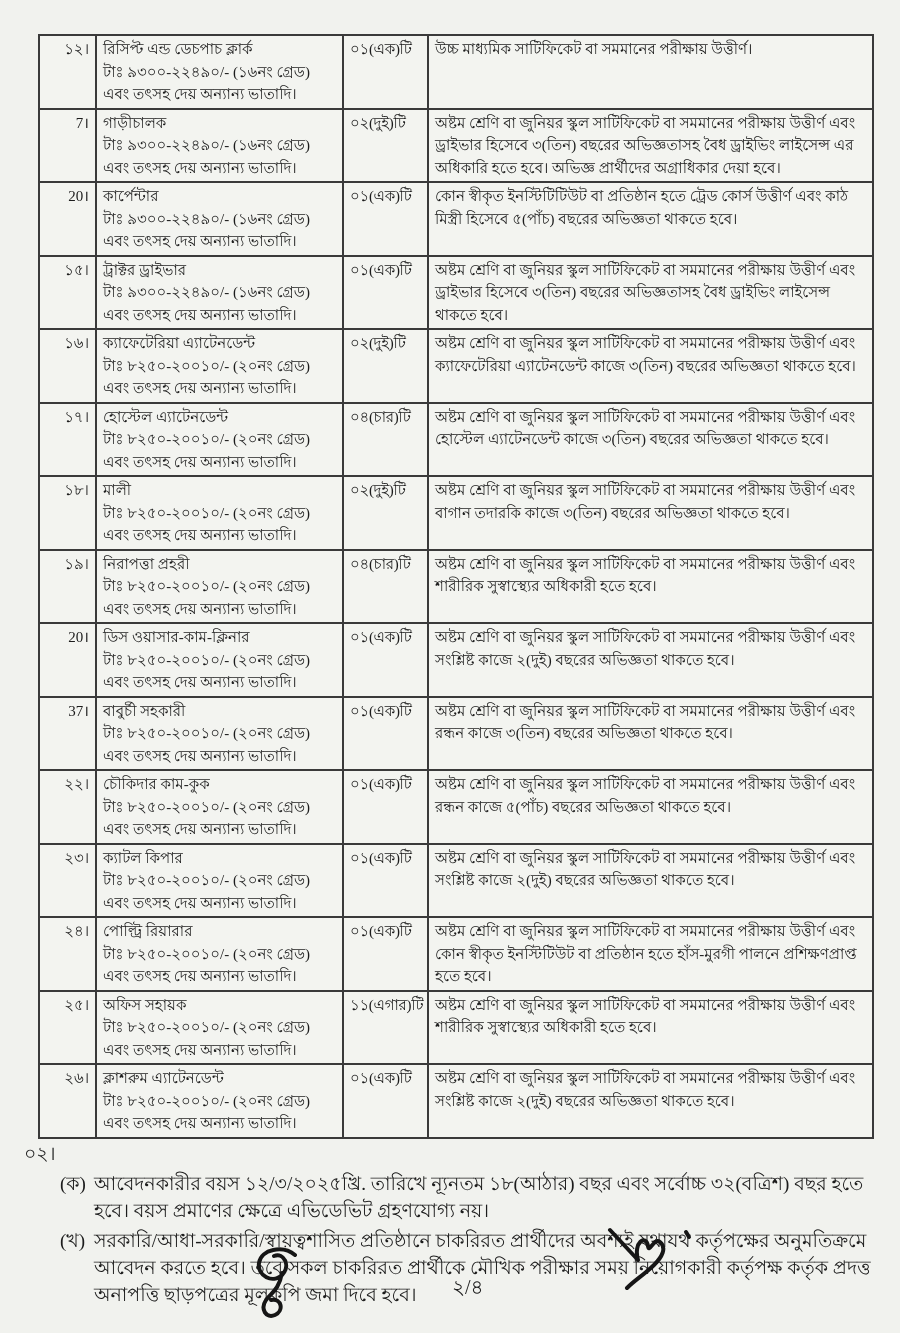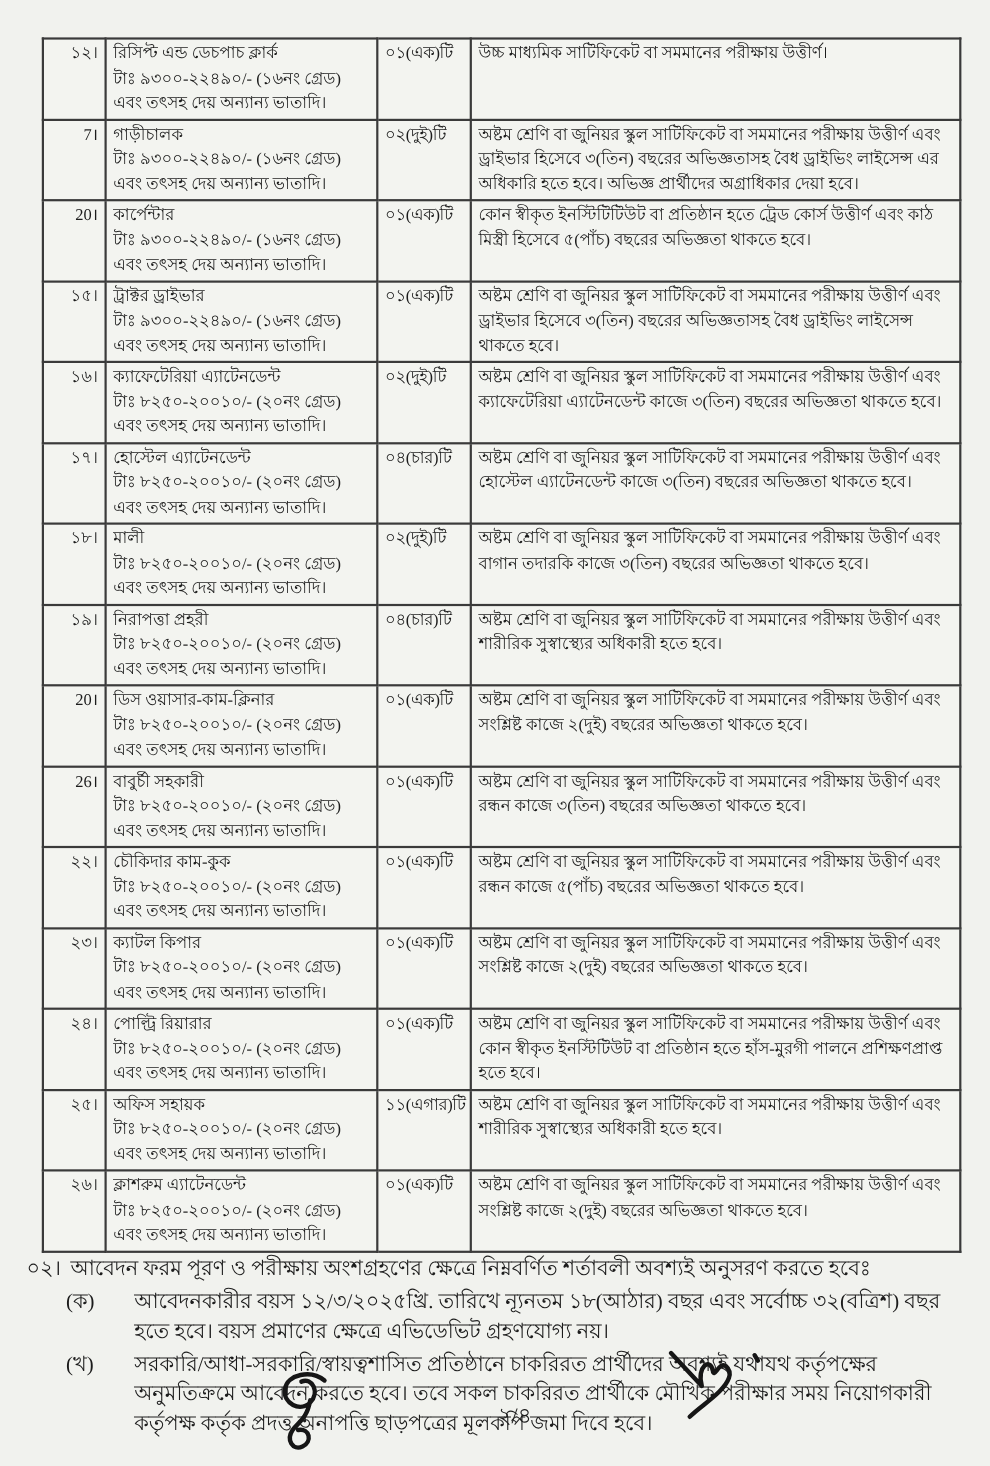--- a/index.html
+++ b/index.html
@@ -35,21 +35,21 @@
   
   .conditions{
     position:absolute;left:24px;top:1140px;width:854px;
     font-size:19px;line-height:27px;
   }
   .cond-heading{display:flex;}
   .cond-num{width:40px;flex:0 0 40px;}
   .cond-items{margin-left:36px;}
   .cond-item{display:flex;margin-top:3px;}
   .item-label{width:34px;flex:0 0 34px;}
-  .item-text{flex:1;margin-left:28px;}
+  .item-text{flex:1;}
   
   .page-number{
     position:absolute;left:452px;top:1272px;
     font-size:20px;
   }
   .sig{position:absolute;}
   .sig-left{left:235px;top:1243px;}
   .sig-right{left:598px;top:1222px;}
   .sig path{fill:none;stroke:#161616;stroke-width:4;stroke-linecap:round;stroke-linejoin:round;}
 </style>
@@ -159,21 +159,21 @@
       <td class="c-post">
         <div>ডিস ওয়াসার-কাম-ক্লিনার</div>
         <div>টাঃ ৮২৫০-২০০১০/- (২০নং গ্রেড)</div>
         <div>এবং তৎসহ দেয় অন্যান্য ভাতাদি।</div>
       </td>
       <td class="c-count">০১(এক)টি</td>
       <td class="c-qual">অষ্টম শ্রেণি বা জুনিয়র স্কুল সাটিফিকেট বা সমমানের পরীক্ষায় উত্তীর্ণ এবং সংশ্লিষ্ট কাজে ২(দুই) বছরের অভিজ্ঞতা থাকতে হবে।</td>
     </tr>
 
     <tr>
-      <td class="c-serial">26।</td>
+      <td class="c-serial">37।</td>
       <td class="c-post">
         <div>বাবুর্চী সহকারী</div>
         <div>টাঃ ৮২৫০-২০০১০/- (২০নং গ্রেড)</div>
         <div>এবং তৎসহ দেয় অন্যান্য ভাতাদি।</div>
       </td>
       <td class="c-count">০১(এক)টি</td>
       <td class="c-qual">অষ্টম শ্রেণি বা জুনিয়র স্কুল সাটিফিকেট বা সমমানের পরীক্ষায় উত্তীর্ণ এবং রন্ধন কাজে ৩(তিন) বছরের অভিজ্ঞতা থাকতে হবে।</td>
     </tr>
 
     <tr>
@@ -229,21 +229,20 @@
       </td>
       <td class="c-count">০১(এক)টি</td>
       <td class="c-qual">অষ্টম শ্রেণি বা জুনিয়র স্কুল সাটিফিকেট বা সমমানের পরীক্ষায় উত্তীর্ণ এবং সংশ্লিষ্ট কাজে ২(দুই) বছরের অভিজ্ঞতা থাকতে হবে।</td>
     </tr>
   </tbody>
   </table>
 
   <div class="conditions">
     <div class="cond-heading">
       <span class="cond-num">০২।</span>
-      <span class="cond-text">আবেদন ফরম পূরণ ও পরীক্ষায় অংশগ্রহণের ক্ষেত্রে নিম্নবর্ণিত শর্তাবলী অবশ্যই অনুসরণ করতে হবেঃ</span>
     </div>
     <div class="cond-items">
     <div class="cond-item">
       <span class="item-label">(ক)</span>
       <span class="item-text">আবেদনকারীর বয়স ১২/৩/২০২৫খ্রি. তারিখে ন্যূনতম ১৮(আঠার) বছর এবং সর্বোচ্চ ৩২(বত্রিশ) বছর হতে হবে। বয়স প্রমাণের ক্ষেত্রে এভিডেভিট গ্রহণযোগ্য নয়।</span>
     </div>
 
     <div class="cond-item">
       <span class="item-label">(খ)</span>
       <span class="item-text">সরকারি/আধা-সরকারি/স্বায়ত্বশাসিত প্রতিষ্ঠানে চাকরিরত প্রার্থীদের অবশ্যই যথাযথ কর্তৃপক্ষের অনুমতিক্রমে আবেদন করতে হবে। তবে সকল চাকরিরত প্রার্থীকে মৌখিক পরীক্ষার সময় নিয়োগকারী কর্তৃপক্ষ কর্তৃক প্রদত্ত অনাপত্তি ছাড়পত্রের মূলকপি জমা দিবে হবে।</span>

